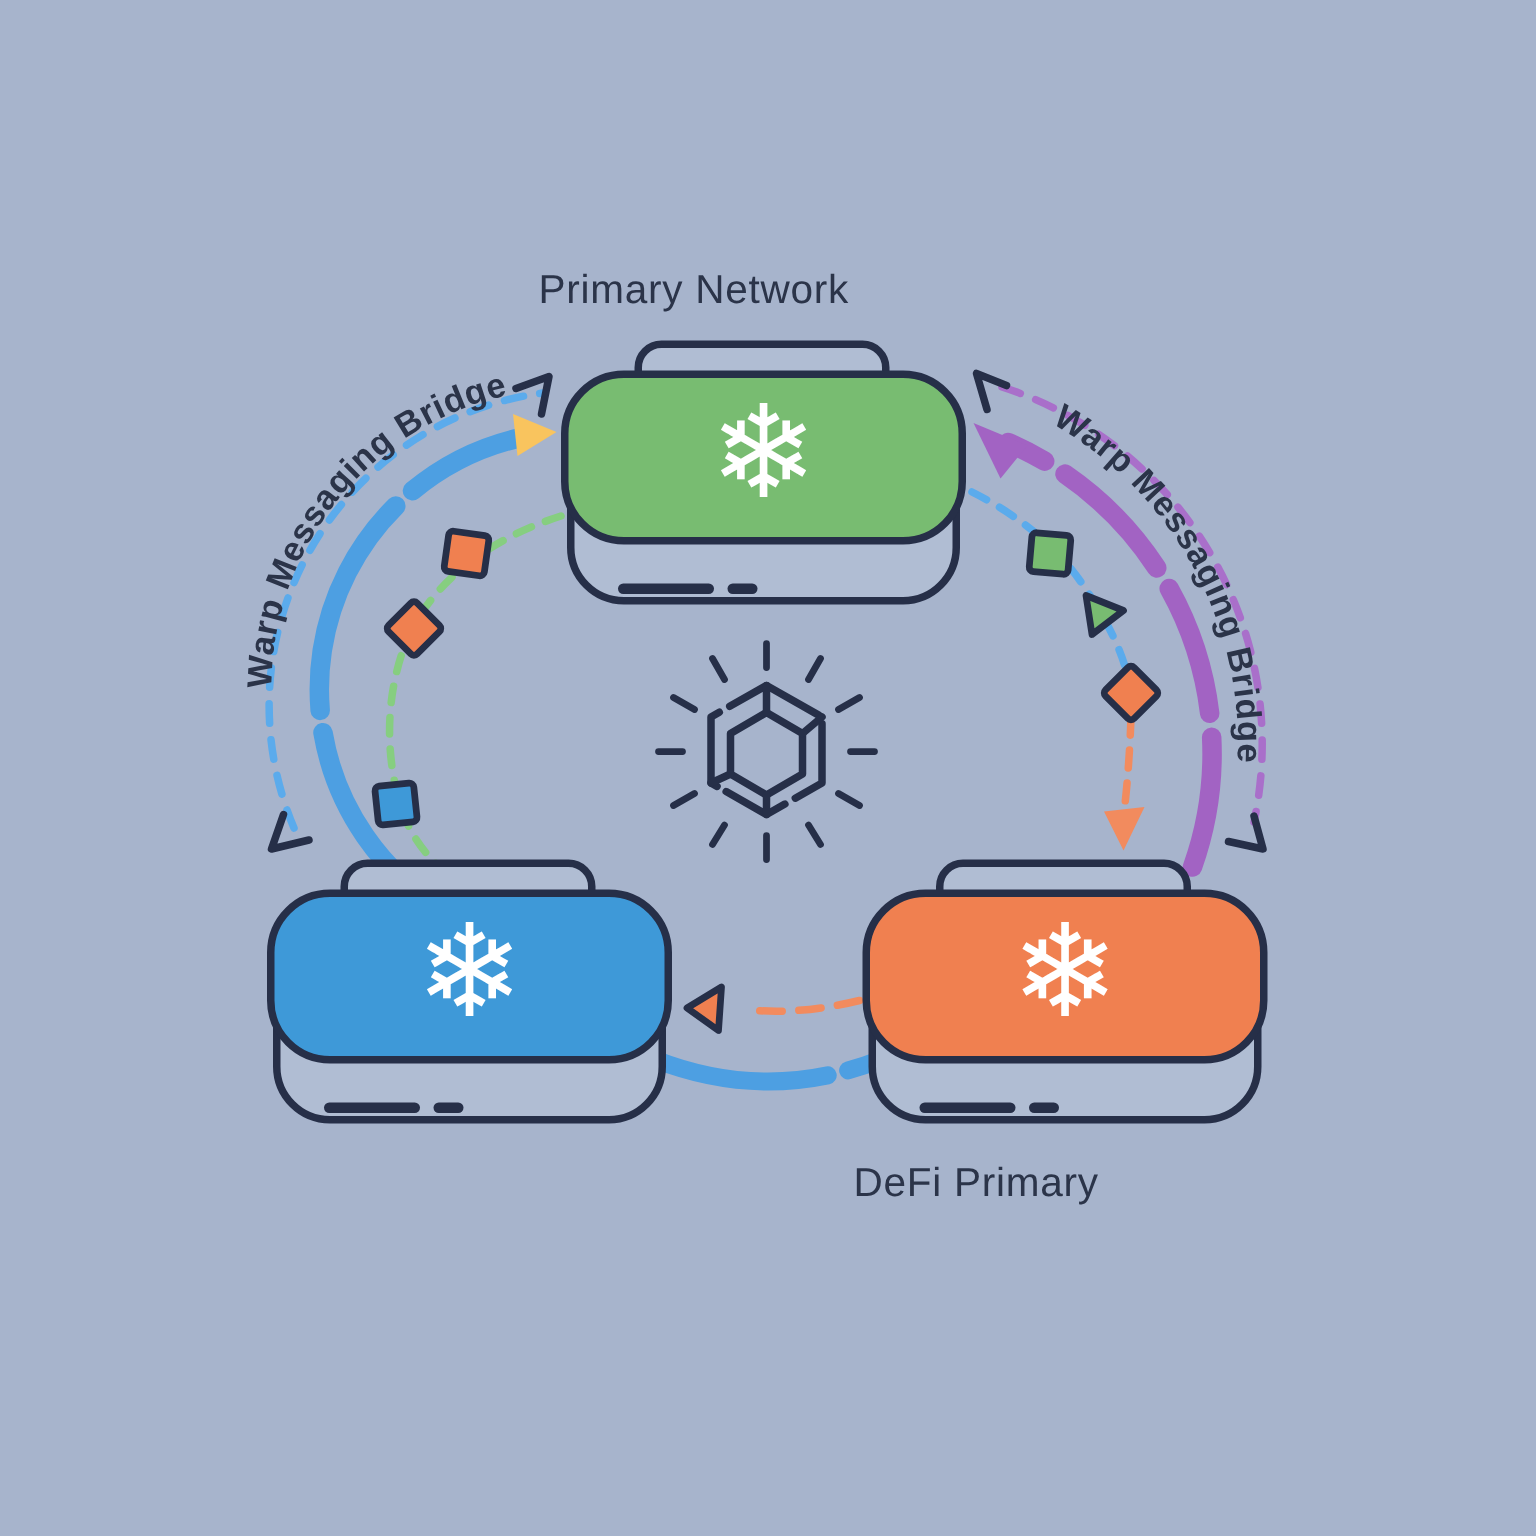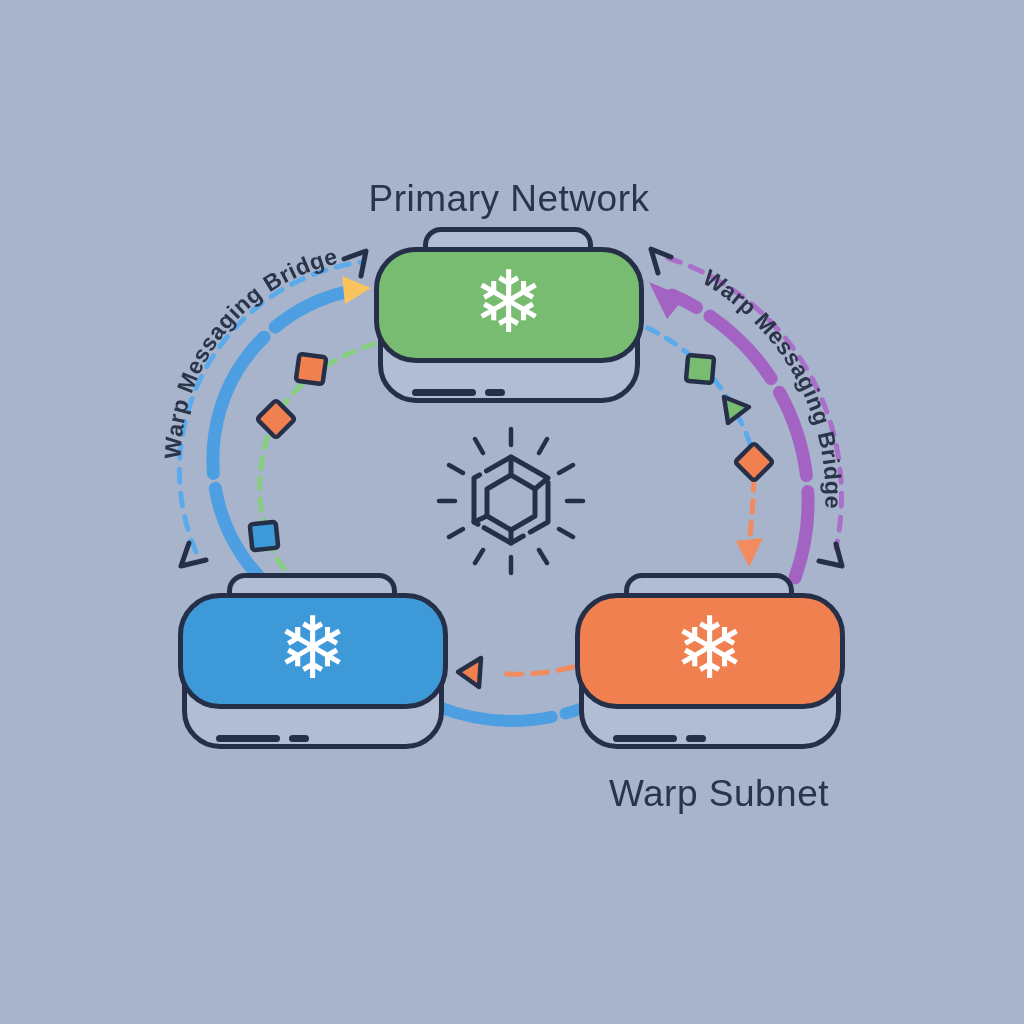--- a/index.html
+++ b/index.html
@@ -55,22 +55,22 @@
   .body-orange{background:var(--orange);}
   .snowflake{
     font-family:"DejaVu Sans",sans-serif;font-size:86px;line-height:1;
     color:#ffffff;margin-top:-6px;
   }
   .dash{position:absolute;height:7px;border-radius:4px;background:var(--navy);top:97px;}
   .dash-long{left:29px;width:64px;}
   .dash-short{left:102px;width:20px;}
 
   .node-label{
-    position:absolute;width:300px;text-align:center;z-index:3;
-    font-size:37px;font-weight:500;letter-spacing:0.5px;color:var(--text);
+    position:absolute;width:300px;text-align:left;z-index:3;
+    font-size:27px;font-weight:500;letter-spacing:0.5px;color:var(--text);
   }
   .lbl-primary{left:359px;top:178px;}
   .lbl-gaming{left:172px;top:772px;}
   .lbl-defi{left:569px;top:773px;}
   .n-primary{left:374px;top:227px;}
   .n-gaming{left:178px;top:573px;}
   .n-defi{left:575px;top:573px;}
 </style>
 </head>
 <body>
@@ -147,21 +147,21 @@
     <div class="tab"></div>
     <div class="base">
       <span class="dash dash-long"></span>
       <span class="dash dash-short"></span>
     </div>
     <div class="body body-blue">
       <span class="snowflake">❄</span>
     </div>
   </div>
 
-  <div class="node-label lbl-defi">Warp Subnet</div>
+  <div class="node-label lbl-defi">DeFi Primary</div>
   <div class="node n-defi">
     <div class="tab"></div>
     <div class="base">
       <span class="dash dash-long"></span>
       <span class="dash dash-short"></span>
     </div>
     <div class="body body-orange">
       <span class="snowflake">❄</span>
     </div>
   </div>

